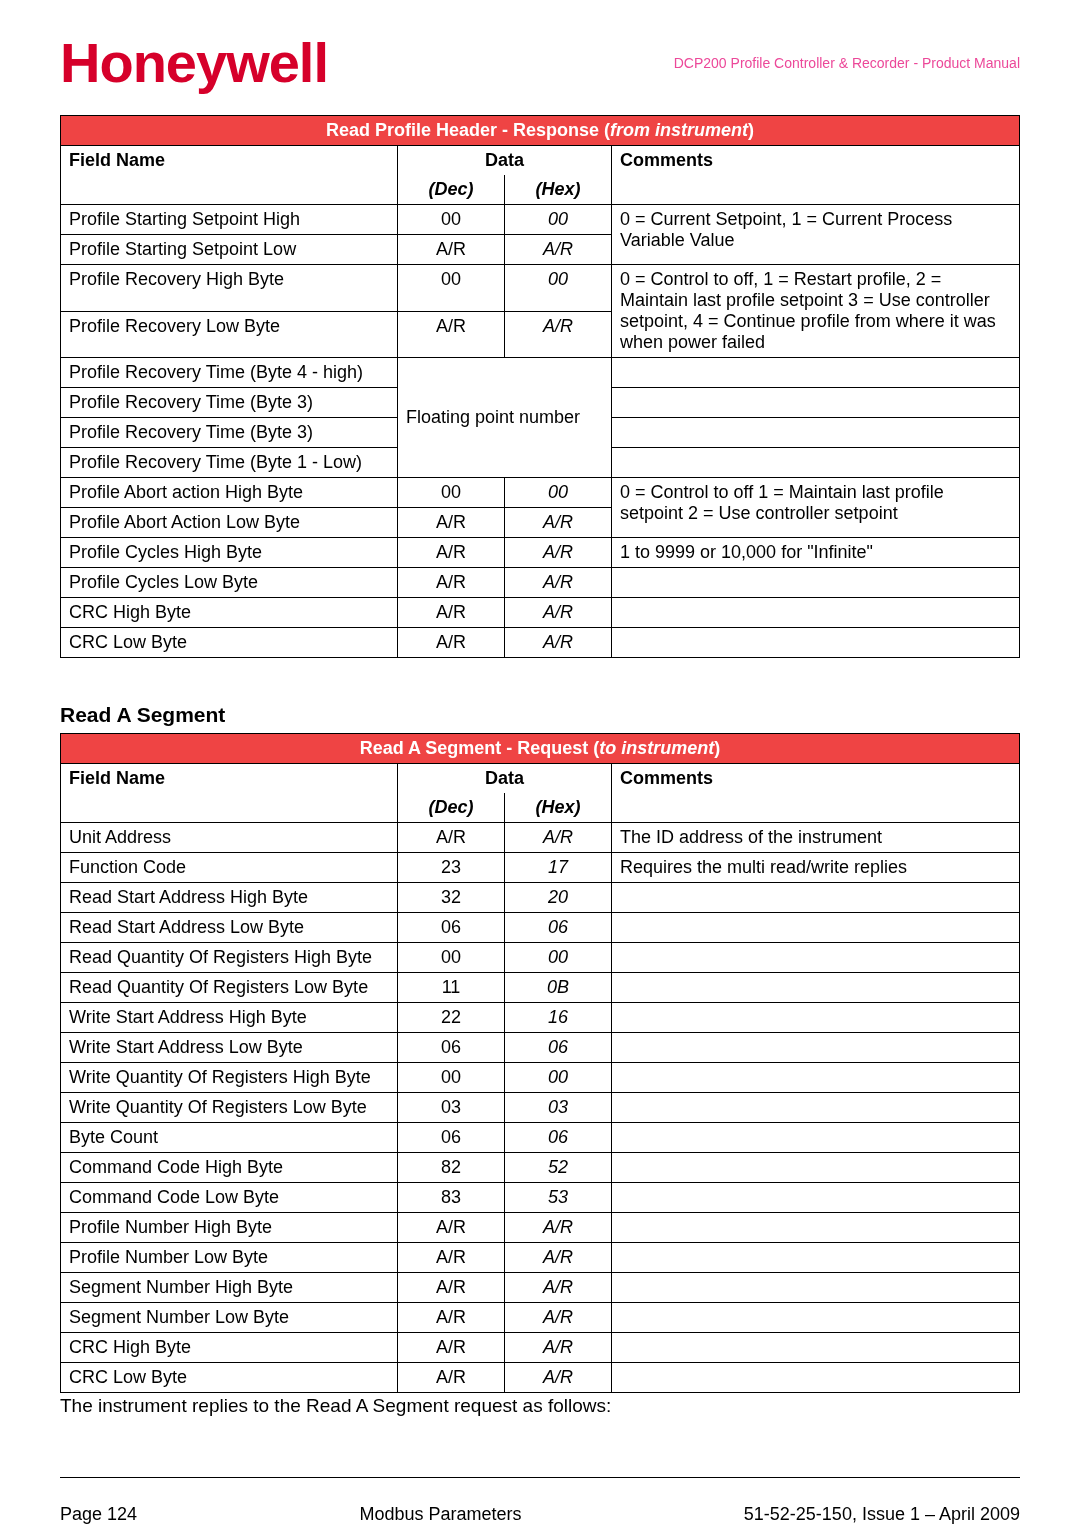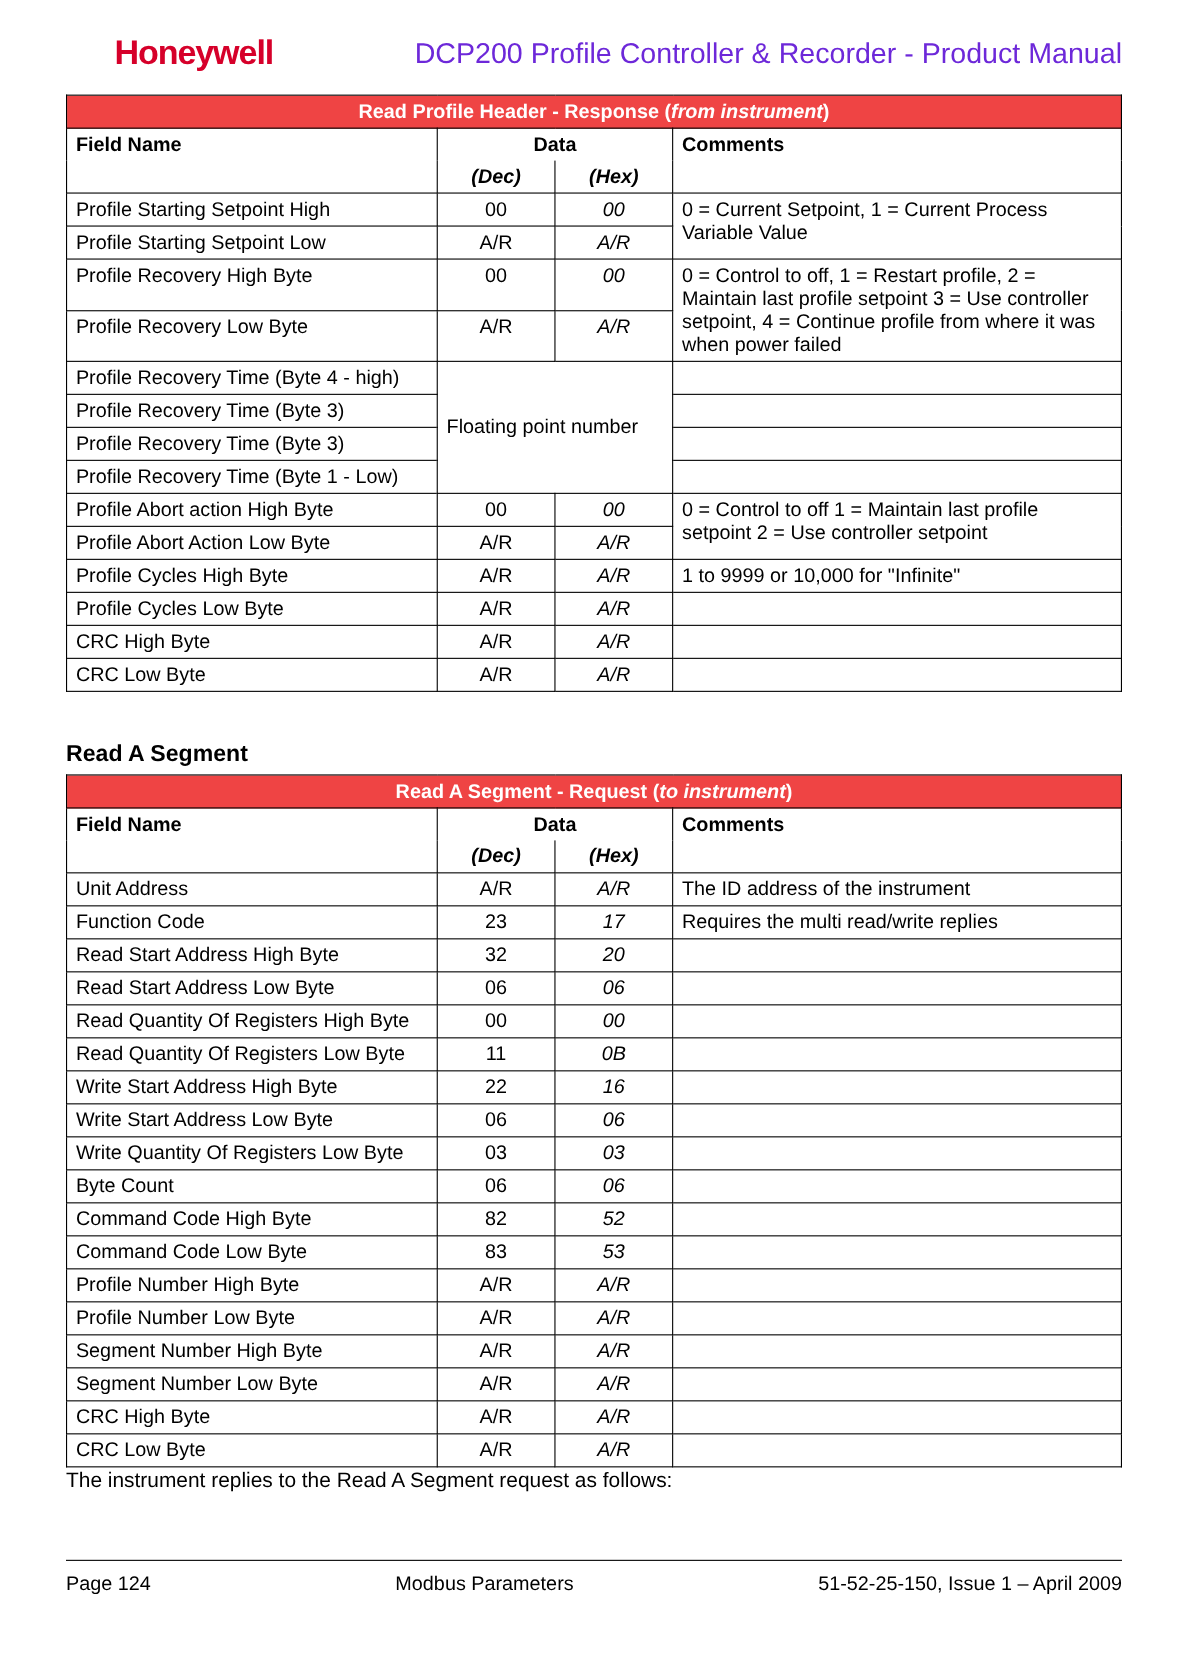--- a/index.html
+++ b/index.html
@@ -16,28 +16,27 @@
   }
   .header-row {
     display: flex;
     align-items: center;
     justify-content: space-between;
     margin-bottom: 20px;
   }
   .logo {
     font-family: Arial, Helvetica, sans-serif;
     font-weight: 900;
-    font-size: 31px;
+    font-size: 56px;
     letter-spacing: -1px;
     color: #d6002a;
-    margin-left: 44px;
   }
   .doc-title {
-    font-size: 26px;
-    color: #6d28d9;
+    font-size: 14px;
+    color: #ec4899;
   }
   table {
     border-collapse: collapse;
     width: 100%;
     font-size: 18px;
   }
   .title-row td {
     background: #ef4444;
     color: #fff;
     font-weight: bold;
@@ -86,21 +85,21 @@
     margin-top: 45px;
     margin-bottom: 6px;
   }
   .after-note {
     font-size: 19px;
     margin-top: 2px;
   }
   .footer-line {
     border-top: 1px solid #000;
     margin-top: 60px;
-    padding-top: 10px;
+    padding-top: 26px;
     display: flex;
     justify-content: space-between;
     font-size: 18px;
   }
   .merged-center {
     vertical-align: middle;
   }
   .noborder-bottom { border-bottom: none; }
   .noborder-top { border-top: none; }
 </style>
@@ -284,20 +283,26 @@
           <td class="hexcol">16</td>
           <td class="commentscol"></td>
         </tr>
         <tr>
           <td class="fieldcol">Write Start Address Low Byte</td>
           <td class="decol">06</td>
           <td class="hexcol">06</td>
           <td class="commentscol"></td>
         </tr>
         <tr>
+          <td class="fieldcol">Write Quantity Of Registers High Byte</td>
+          <td class="decol">00</td>
+          <td class="hexcol">00</td>
+          <td class="commentscol"></td>
+        </tr>
+        <tr>
           <td class="fieldcol">Write Quantity Of Registers Low Byte</td>
           <td class="decol">03</td>
           <td class="hexcol">03</td>
           <td class="commentscol"></td>
         </tr>
         <tr>
           <td class="fieldcol">Byte Count</td>
           <td class="decol">06</td>
           <td class="hexcol">06</td>
           <td class="commentscol"></td>

